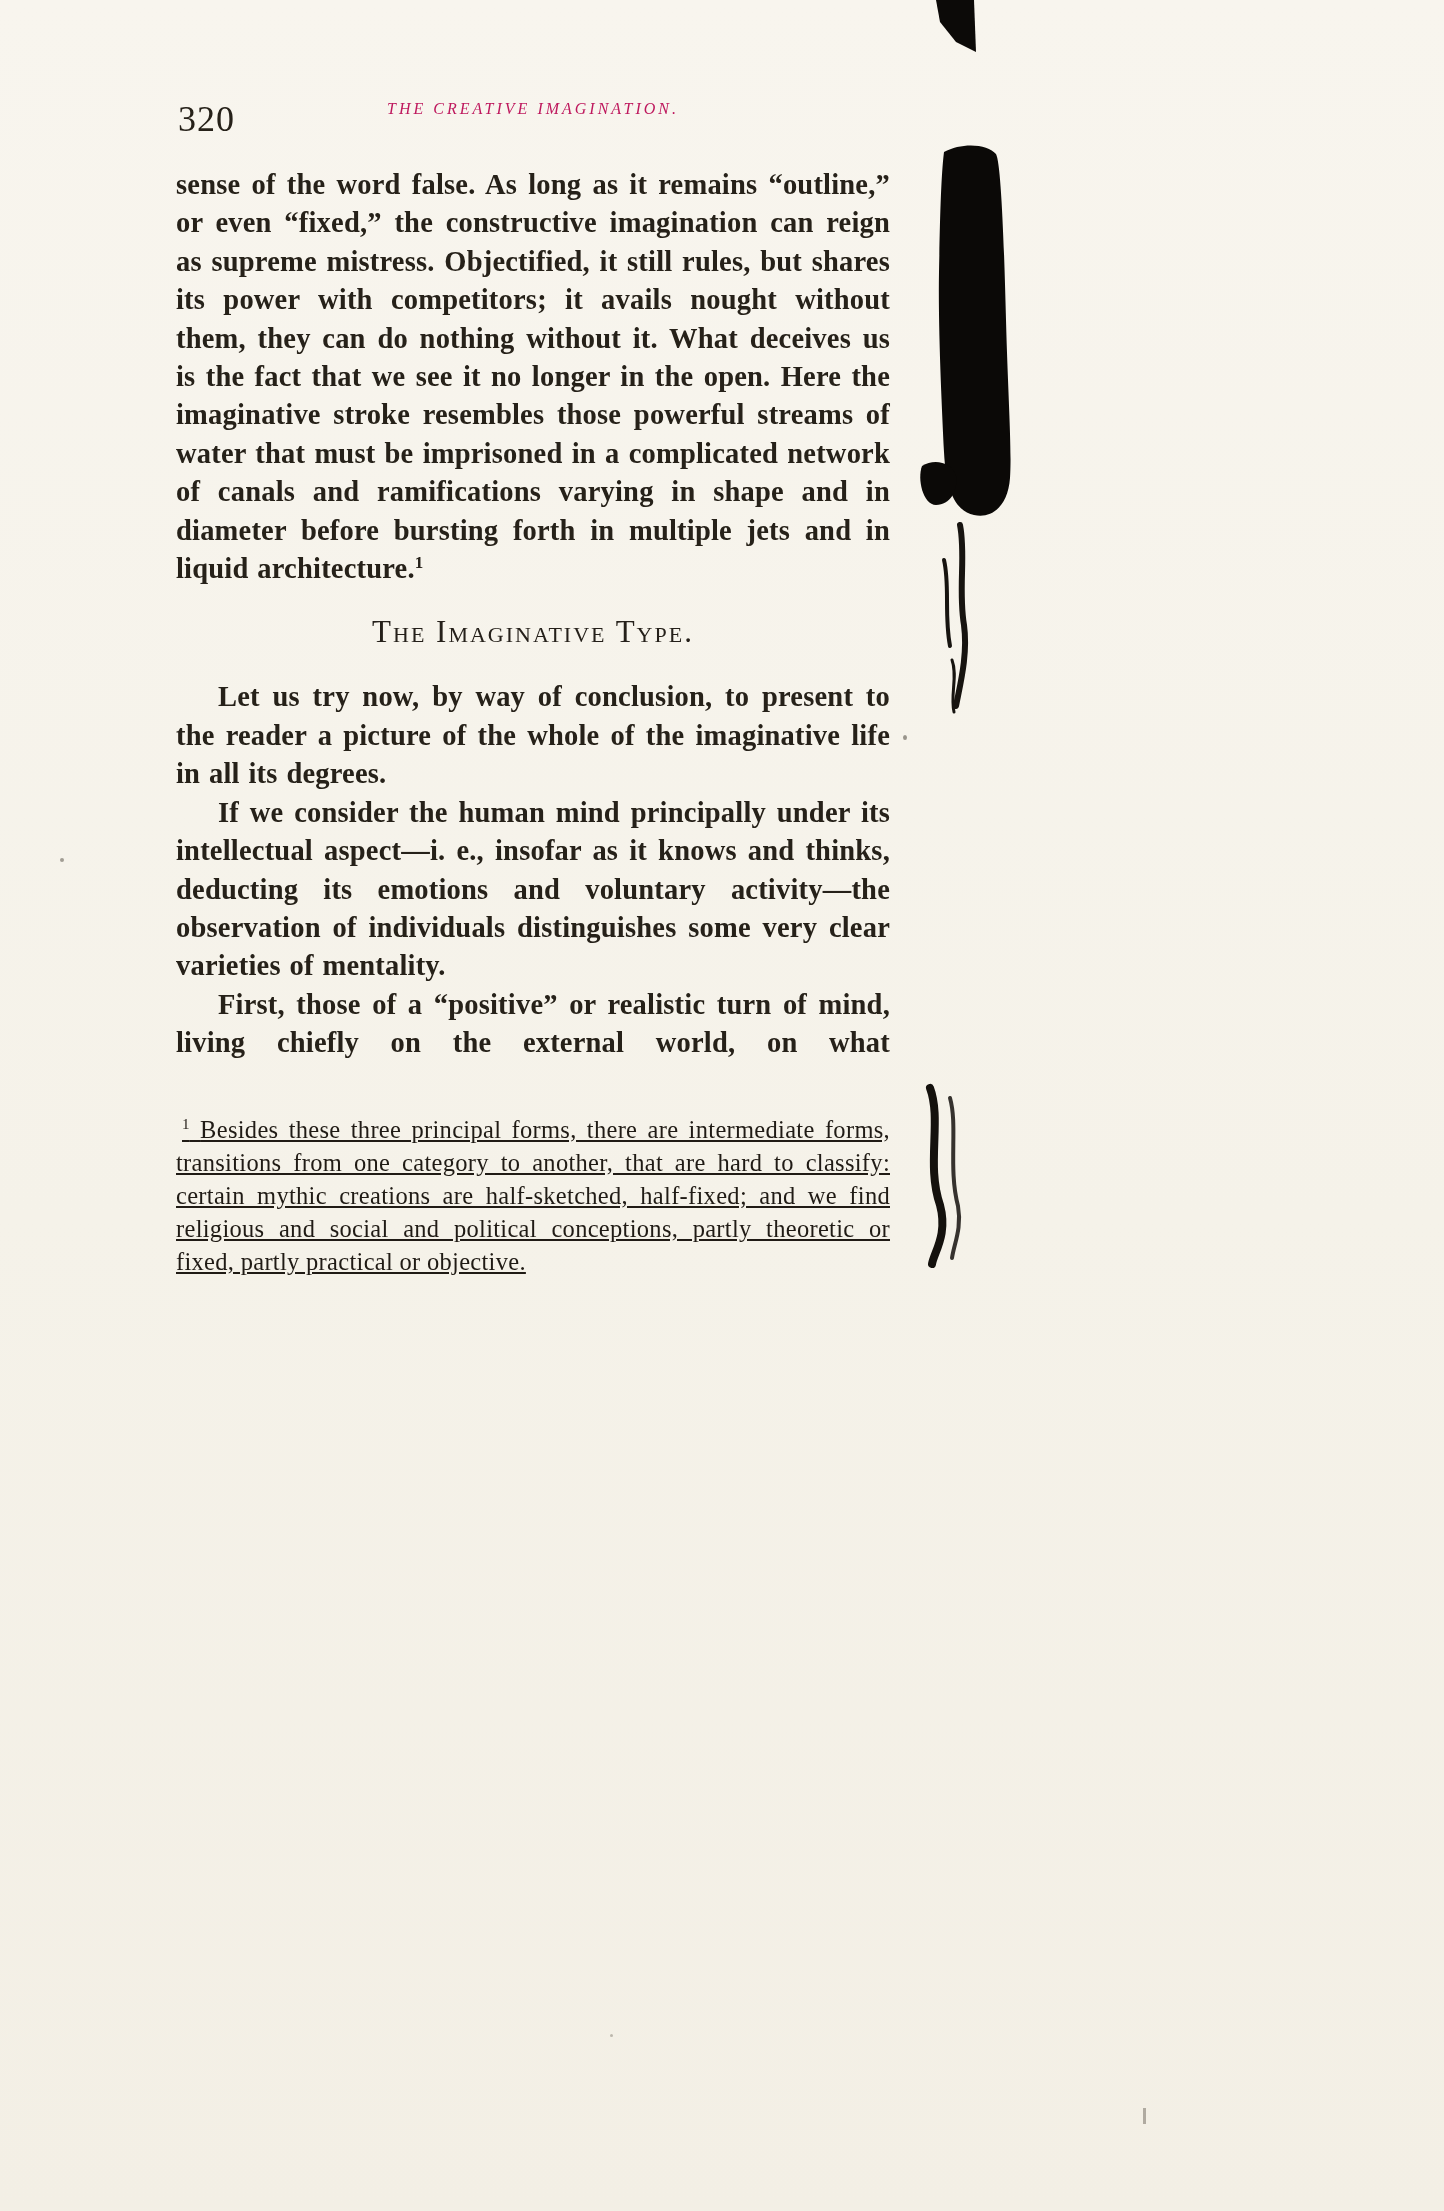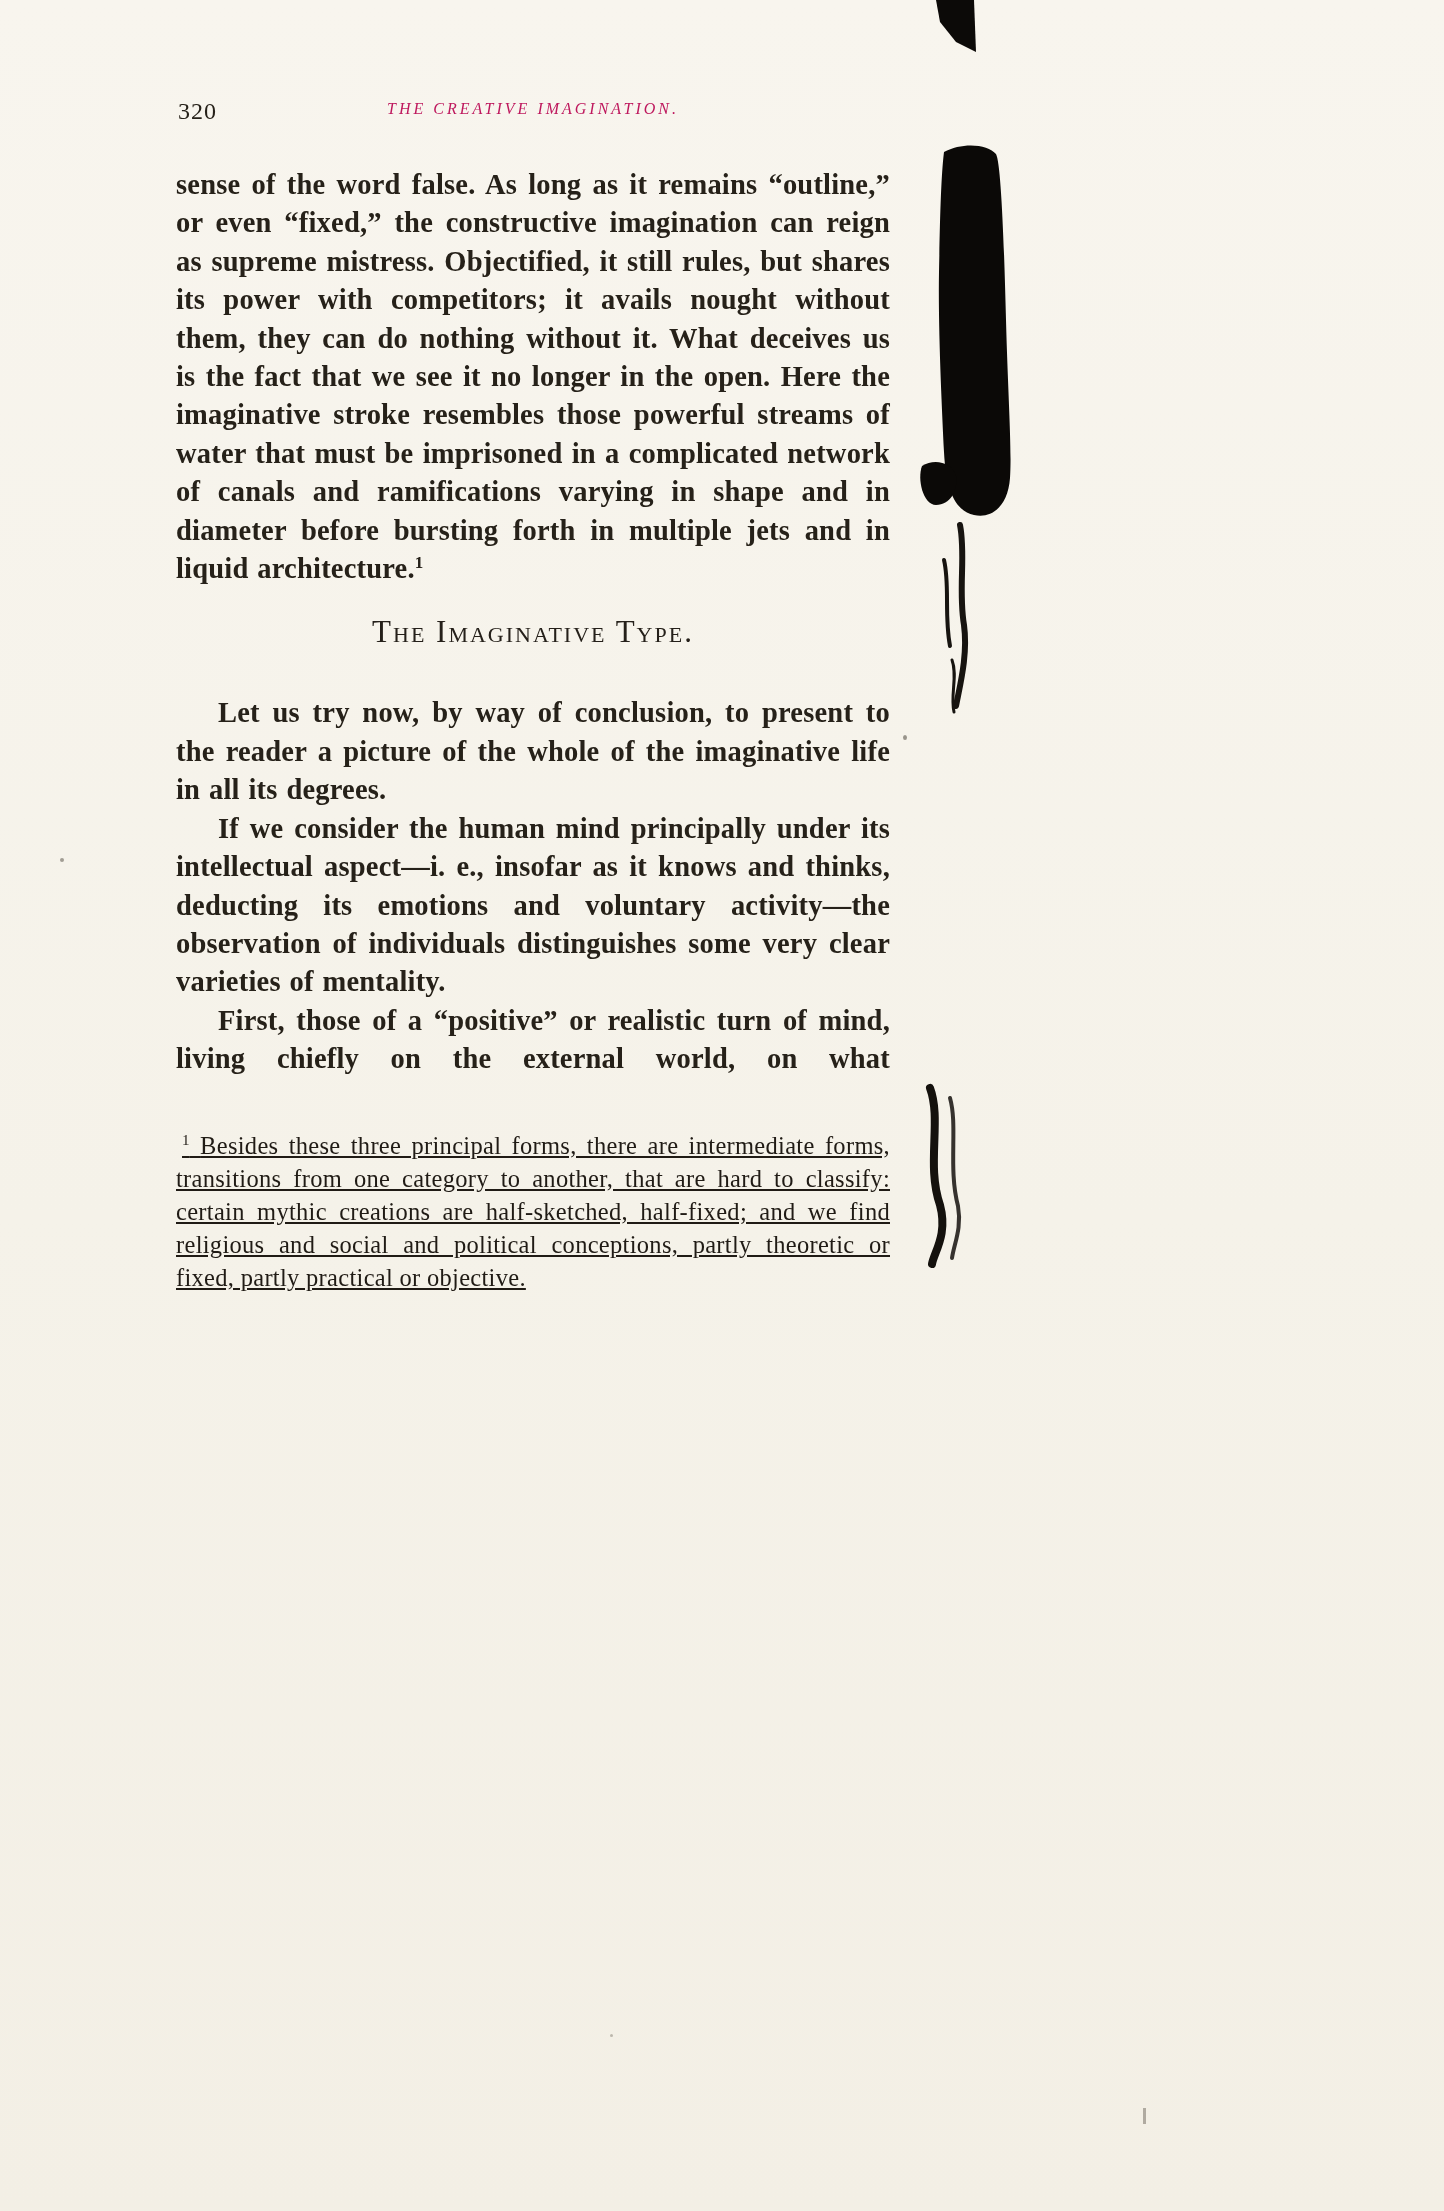--- a/index.html
+++ b/index.html
@@ -23,21 +23,21 @@
   }
 
   .running-head {
     position: relative;
     height: 38px;
   }
   .page-number {
     position: absolute;
     left: 2px;
     top: 2px;
-    font-size: 24px;
+    font-size: 36px;
     letter-spacing: 1px;
   }
   .running-title {
     text-align: center;
     font-size: 16px;
     letter-spacing: 3px;
     padding-top: 4px;
     color: #be185d;
     font-style: italic;
   }
@@ -69,21 +69,21 @@
   }
   .section-title {
     margin: 26px 0 0 0;
     text-align: center;
     font-weight: normal;
     font-variant-caps: small-caps;
     font-size: 31px;
     letter-spacing: 2px;
     color: #25201a;
   }
-  .first-after-title { margin-top: 44px; }
+  .first-after-title { margin-top: 28px; }
 
   .footnote {
     margin: 50px 0 0 0;
     font-size: 24.5px;
     line-height: 33.2px;
     text-align: justify;
     text-indent: 6px;
     letter-spacing: 0.3px;
     color: #201b15;
     text-decoration: underline;

